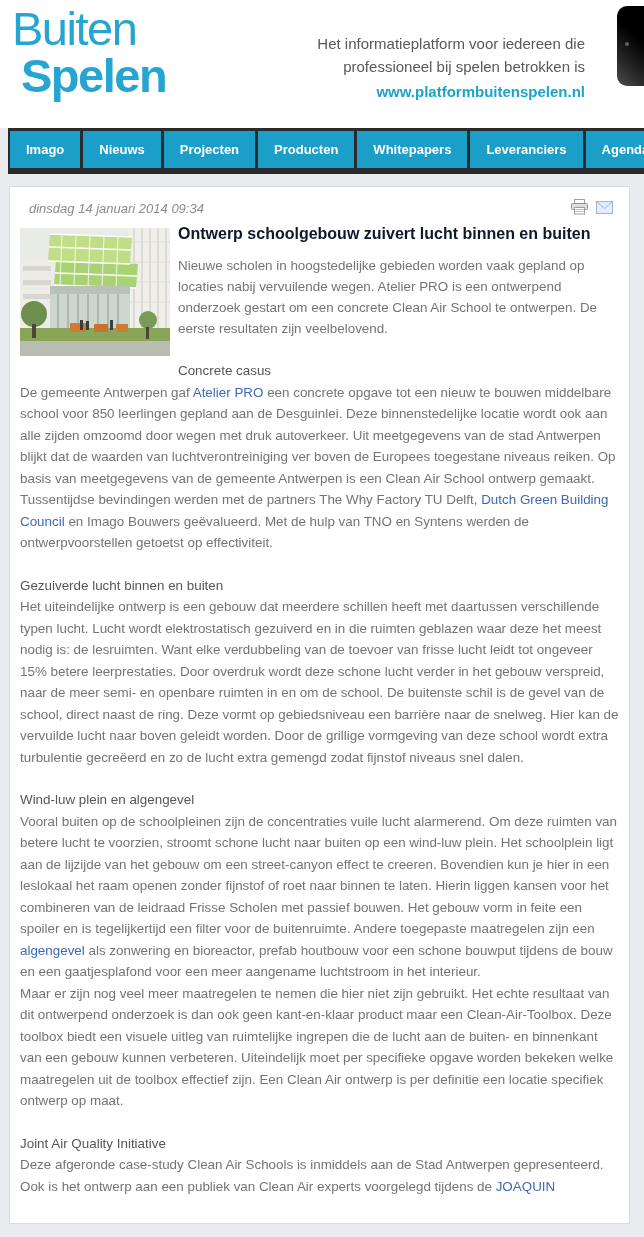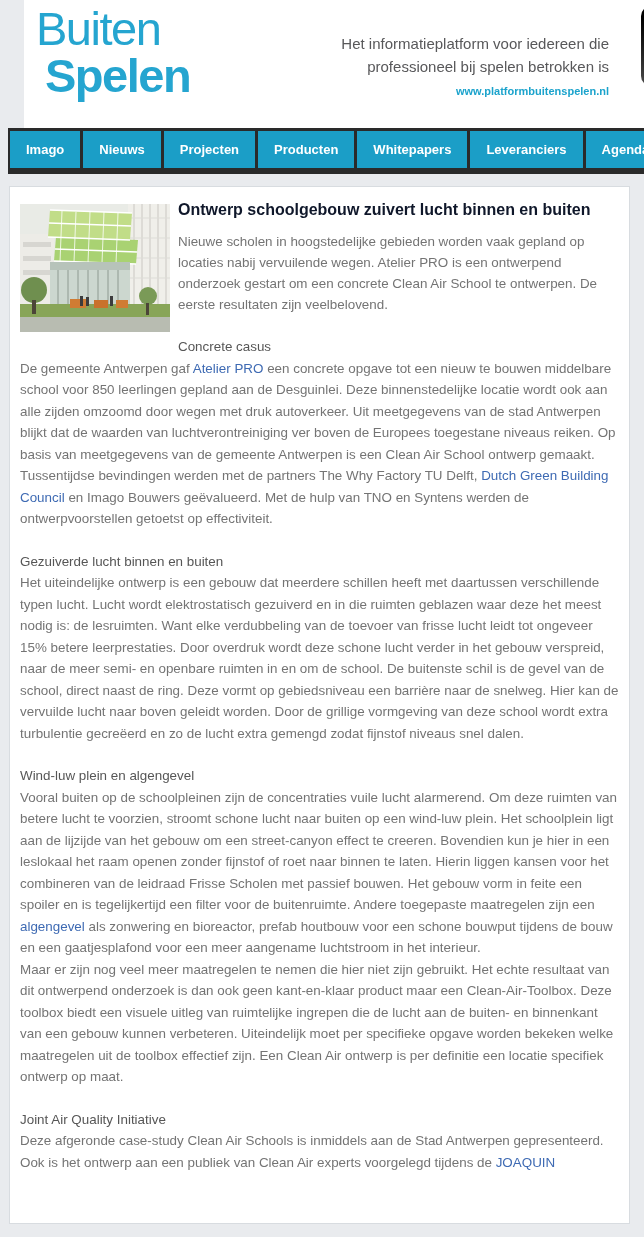--- a/index.html
+++ b/index.html
@@ -3,27 +3,27 @@
 <meta charset="utf-8">
 <style>
   html,body { margin:0; padding:0; }
   body {
     width:644px; height:1237px; overflow:hidden;
     background:#e9ebee;
     font-family:"Liberation Sans", sans-serif;
     position:relative;
   }
   
-  .header { background:#ffffff; height:128px; position:relative;margin-left:24px; }
+  .header { background:#ffffff; height:128px; position:relative; }
   .logo { position:absolute; left:12px; top:4px; color:#25a5d0; cursor:pointer; }
   .logo-line1 { font-size:47px; font-weight:400; letter-spacing:-1.5px; line-height:50px; }
   .logo-line2 { font-size:47px; font-weight:700; letter-spacing:-1.5px; line-height:44px; margin-left:9px; }
   .tagline { position:absolute; left:251px; top:32px; width:334px; text-align:right;
              color:#58585a; font-size:15px; line-height:23px; }
-  .site-link { color:#1ba3cc; font-weight:700; text-decoration:none; font-size:11px; display:inline-block; margin-top:2px; }
+  .site-link { color:#1ba3cc; font-weight:700; text-decoration:none; font-size:15px; display:inline-block; margin-top:2px; }
   .device { position:absolute; left:617px; top:6px; width:72px; height:80px; border-radius:10px;
             background:linear-gradient(45deg,#4e4e4e 0%,#2b2b2b 18%,#000000 45%); }
   .device-dot { position:absolute; left:8px; top:36px; width:4px; height:4px; border-radius:50%; background:#5e5e5e; }
   
   .nav { margin-left:8px; width:700px; background:#2a2a2a; display:flex; gap:3px;
          padding:3px 0 6px 2px; }
   .nav a { background:#1b9ec7; color:#ffffff; font-weight:700; font-size:13px;
            line-height:37px; height:37px; padding:0 16px; text-decoration:none; white-space:nowrap; }
   
   .panel { margin:12px 0 0 9px; width:599px; min-height:1000px; background:#ffffff;
@@ -62,20 +62,40 @@
   <a href="#">Nieuws</a>
   <a href="#">Projecten</a>
   <a href="#">Producten</a>
   <a href="#">Whitepapers</a>
   <a href="#">Leveranciers</a>
   <a href="#">Agenda</a>
 
 </div>
 
 <div class="panel">
+  <div class="meta">
+    <span class="date">dinsdag 14 januari 2014 09:34</span>
+    <span class="icons">
+      <span class="icon-btn">
+        <svg width="17" height="16" viewBox="0 0 17 16">
+          <rect x="3.5" y="0.5" width="10" height="4.5" fill="#ffffff" stroke="#99a0a7"></rect>
+          <rect x="0.5" y="4.5" width="16" height="6" rx="1" fill="#dbdfe3" stroke="#8d949b"></rect>
+          <rect x="3.5" y="8.5" width="10" height="6.5" fill="#ffffff" stroke="#99a0a7"></rect>
+          <rect x="4.5" y="10" width="8" height="1" fill="#b9bec4"></rect>
+          <rect x="4.5" y="12" width="8" height="1" fill="#b9bec4"></rect>
+        </svg>
+      </span>
+      <span class="icon-btn">
+        <svg width="17" height="13" viewBox="0 0 17 13">
+          <rect x="0.5" y="0.5" width="16" height="12" fill="#e4eefa" stroke="#9db3d4"></rect>
+          <path d="M0.5 0.5 L8.5 7.5 L16.5 0.5" fill="none" stroke="#9db3d4"></path>
+        </svg>
+      </span>
+    </span>
+  </div>
 
   <div class="article-body">
     <div class="article-image">
       <svg width="150" height="128" viewBox="0 0 150 128">
         <rect width="150" height="128" fill="#e9ebe6"></rect>
         <rect x="0" y="30" width="34" height="72" fill="#edece7"></rect>
         <rect x="3" y="38" width="28" height="5" fill="#d7d6d1"></rect>
         <rect x="3" y="52" width="28" height="5" fill="#d7d6d1"></rect>
         <rect x="3" y="66" width="28" height="5" fill="#d7d6d1"></rect>
         <rect x="108" y="0" width="42" height="102" fill="#f0efea"></rect>

